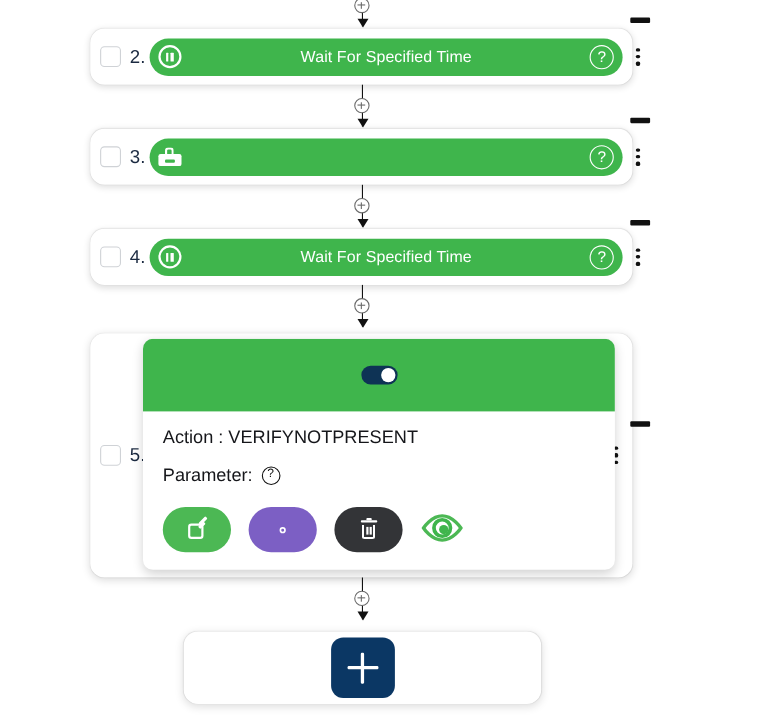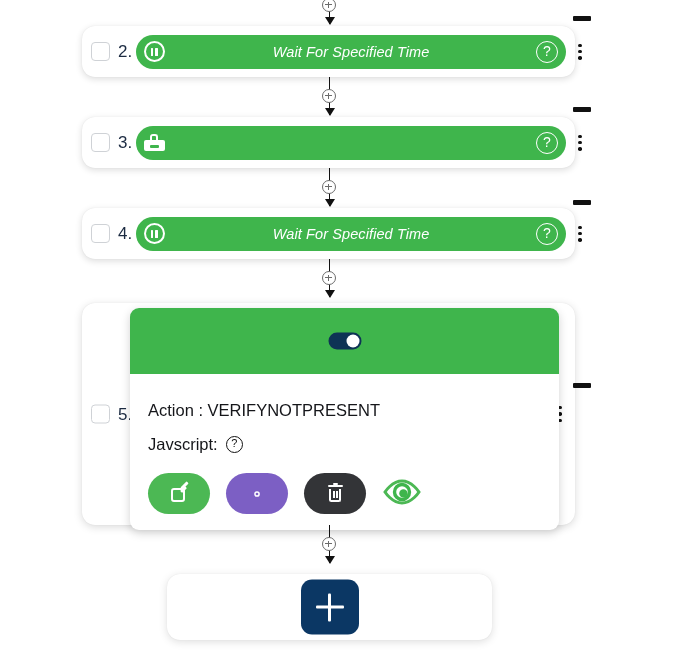--- a/index.html
+++ b/index.html
@@ -47,21 +47,20 @@
     font-family:"Liberation Sans",sans-serif;line-height:1;
   }
   .pill{
     position:relative;flex:1 1 auto;height:34px;margin-left:2px;margin-right:9px;
     background:#3fb54c;border-radius:17px;display:flex;align-items:center;
   }
   .pill-title{
     position:absolute;left:0;right:0;text-align:center;
     color:#ffffff;font-size:14.5px;letter-spacing:.1px;
     font-family:"Liberation Sans",sans-serif;
-    font-style:italic;
   }
   .pill-ico{
     position:relative;z-index:2;margin-left:6px;width:24px;height:24px;
     display:flex;align-items:center;justify-content:center;
   }
   
   .ico-pause{
     width:21px;height:21px;border-radius:50%;
     border:2px solid #ffffff;box-sizing:border-box;
     display:flex;align-items:center;justify-content:center;gap:2px;
@@ -106,21 +105,21 @@
     position:absolute;left:48px;top:5px;width:429px;
     border-radius:9px;overflow:hidden;background:#ffffff;
     box-shadow:0 3px 10px rgba(0,0,0,.18);
   }
   .detail-head{height:66px;background:#3fb54c;position:relative;}
   .toggle{
     position:absolute;left:50%;top:50%;transform:translate(-50%,-50%);
     width:33px;height:17px;border-radius:9px;background:#0e3355;
   }
   .toggle .knob{position:absolute;right:2px;top:2px;width:13px;height:13px;border-radius:50%;background:#fff;}
-  .detail-body{padding:27px 18px 16px 18px;}
+  .detail-body{padding:15px 18px 16px 18px;}
   .d-line{font-size:16.5px;color:#15161a;margin-bottom:15px;font-family:"Liberation Sans",sans-serif;}
   .d-line.param{display:flex;align-items:center;gap:8px;margin-bottom:19px;}
   .qmark{
     width:17px;height:17px;border-radius:50%;border:1.7px solid #111;
     box-sizing:border-box;font-size:11px;line-height:13px;text-align:center;color:#111;
     font-family:"Liberation Sans",sans-serif;
   }
   .btnrow{display:flex;align-items:center;gap:16px;}
   .abtn{
     width:62px;height:41px;border-radius:21px;
@@ -276,21 +275,21 @@
 
     <div class="detail-pop">
       <div class="detail-head">
         <div class="toggle">
           <div class="knob"></div>
         </div>
       </div>
       <div class="detail-body">
         <div class="d-line">Action : VERIFYNOTPRESENT</div>
         <div class="d-line param">
-          <span>Javscript:</span>
+          <span>Parameter:</span>
           <span class="qmark">?</span>
         </div>
         <div class="btnrow">
           <button class="abtn edit">
             <span class="g-edit">
               <span class="sq"></span>
                 <span class="pen"></span>
                 <span class="pen2"></span>
             </span>
           </button>

